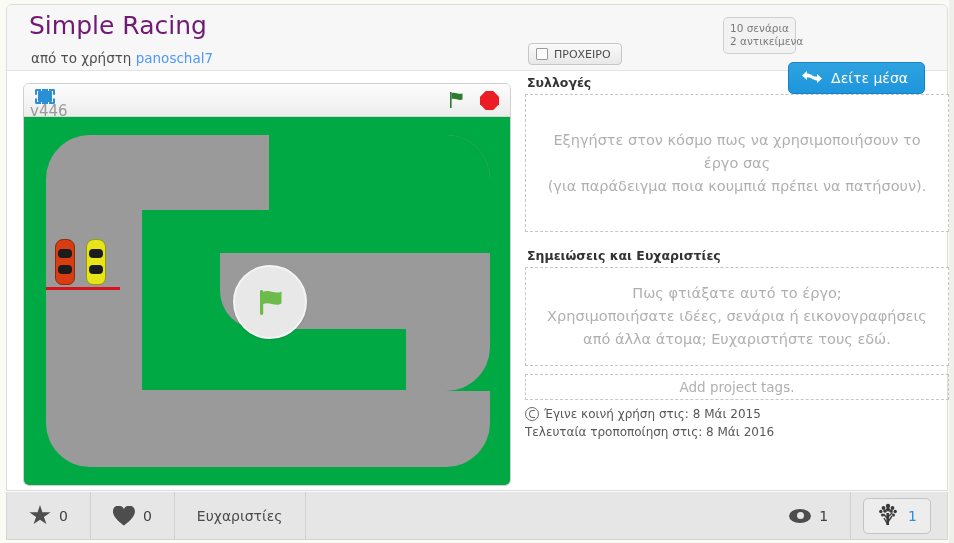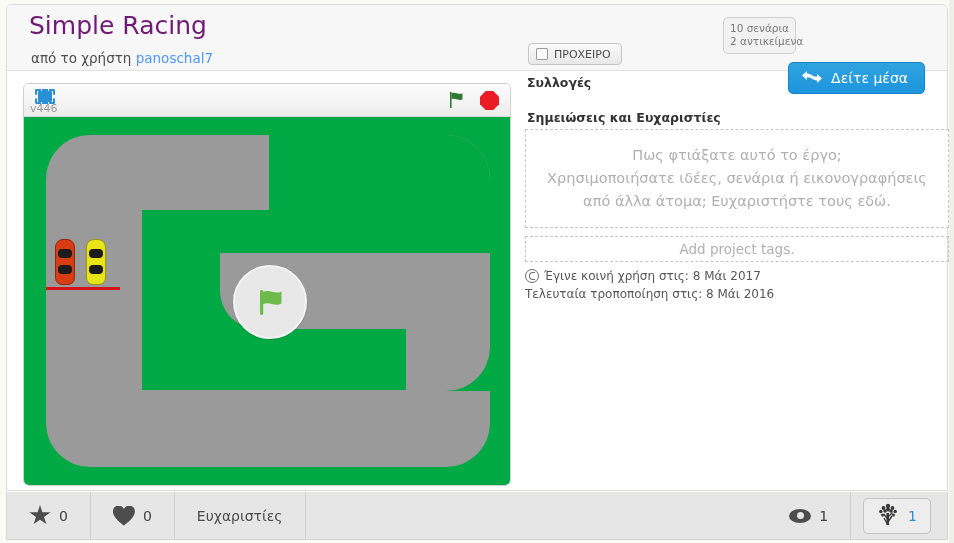--- a/index.html
+++ b/index.html
@@ -155,21 +155,21 @@
   .fs-core {
     position: absolute;
     left: 7px; top: 4px;
     width: 14px; height: 11px;
     background: #2b8fd6;
     border-radius: 1px;
   }
   .ver {
     position: absolute;
     left: 6px; top: 18px;
-    font-size: 11px;
+    font-size: 15px;
     color: #9a9a9a;
   }
   .flag-btn {
     position: absolute;
     right: 44px; top: 7px;
     width: 18px; height: 18px;
     cursor: pointer;
   }
   .stop-btn {
     position: absolute;
@@ -472,39 +472,45 @@
           <svg width="36" height="36" viewBox="0 0 36 36">
             <rect x="8" y="6" width="3.2" height="25" rx="1.4" fill="#6cbb4b"></rect>
             <path d="M11 8 C17 4.6 23 11 29.5 7.4 L29.5 19.5 C23 23.2 17 16.8 11 20.2 Z" fill="#6cbb4b"></path>
           </svg>
         </div>
       </div>
     </div>
 
     <div class="rightcol">
       <div class="sec-title">Συλλογές</div>
+      <div class="dashbox" id="instructions-box">
+        <p>
+          <span>Εξηγήστε στον κόσμο πως να χρησιμοποιήσουν το έργο σας</span><br>
+          <span>(για παράδειγμα ποια κουμπιά πρέπει να πατήσουν).</span>
+        </p>
+      </div>
 
       <div class="sec-gap"></div>
 
       <div class="sec-title">Σημειώσεις και Ευχαριστίες</div>
       <div class="dashbox" id="notes-box">
         <p>
           <span>Πως φτιάξατε αυτό το έργο;</span><br>
           <span>Χρησιμοποιήσατε ιδέες, σενάρια ή εικονογραφήσεις</span><br>
           <span>από άλλα άτομα; Ευχαριστήστε τους εδώ.</span>
         </p>
       </div>
 
       <div class="tagsbox">
         <span>Add project tags.</span>
       </div>
 
       <div class="dateline">
         <span class="remix-ic"></span>
-        <span>Έγινε κοινή χρήση στις: 8 Μάι 2017</span>
+        <span>Έγινε κοινή χρήση στις: 8 Μάι 2015</span>
       </div>
       <div class="dateline right">
         <span>Τελευταία τροποποίηση στις: 8 Μάι 2016</span>
       </div>
     </div>
 
   </div>
 
   <div class="footer">
     <div class="fitem">

